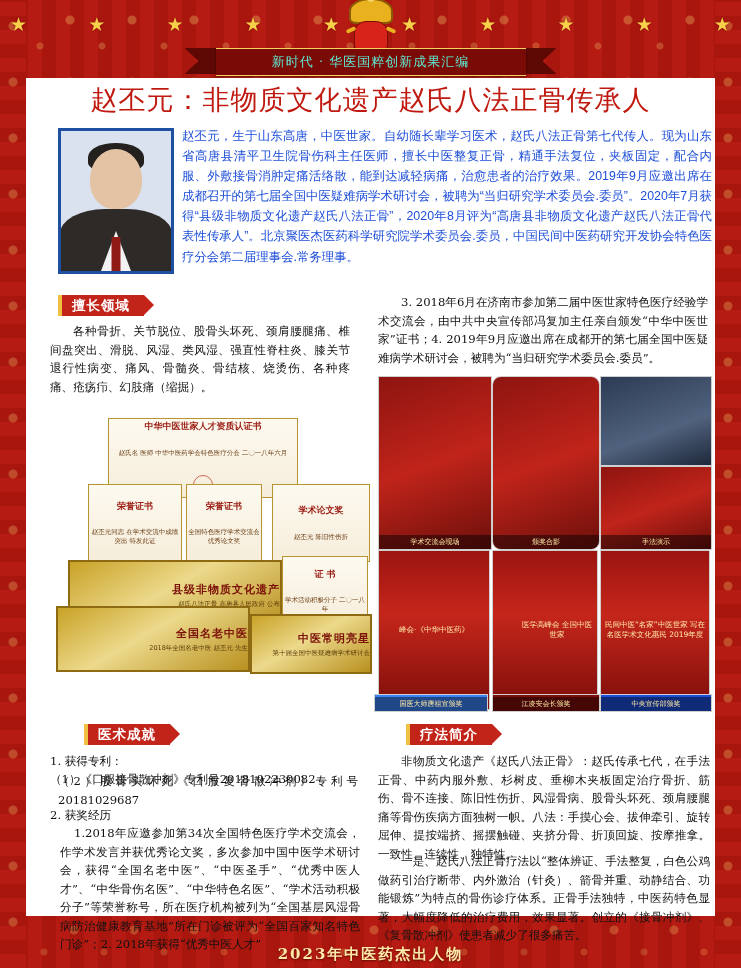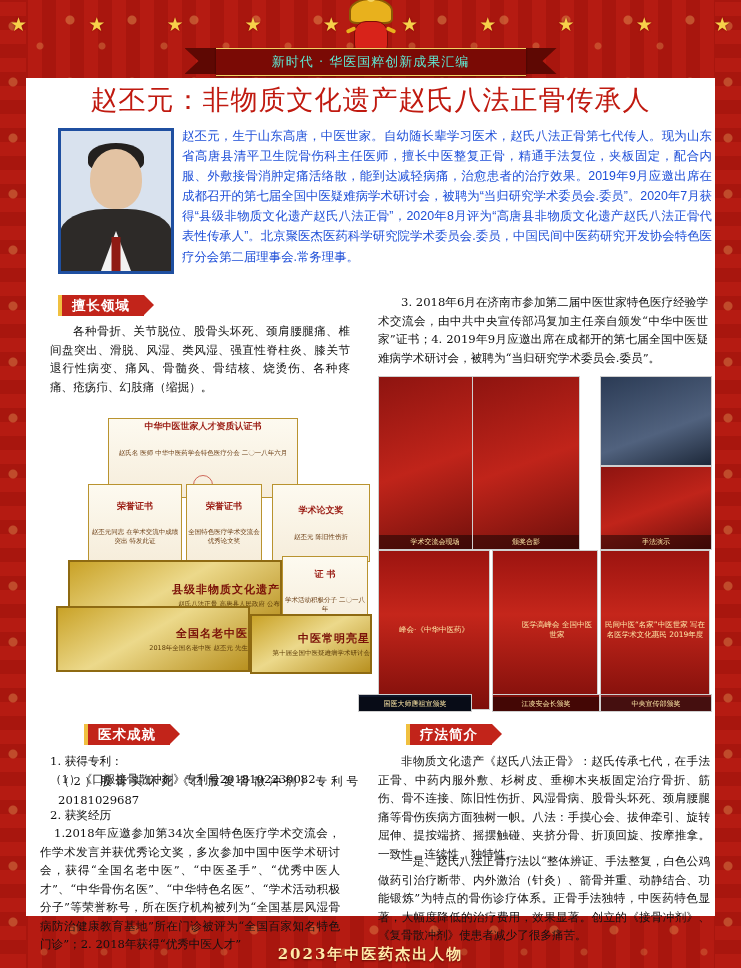--- a/index.html
+++ b/index.html
@@ -286,52 +286,52 @@
   <div class="p-sub">2018年全国名老中医 赵丕元 先生</div>
 </div>
 <div class="ph plaque" style="left:250px;top:614px;width:118px;height:56px;">
   <div class="p-main">中医常明亮星</div>
   <div class="p-sub">第十届全国中医疑难病学术研讨会</div>
 </div>
 
 <div class="ph photo-red" style="left:378px;top:376px;width:112px;height:172px;">
   <div class="cap">学术交流会现场</div>
 </div>
-<div class="ph photo-red" style="left:472px;top:376px;width:106px;height:172px;">
+<div class="ph photo-red" style="left:492px;top:376px;width:106px;height:172px;border-radius:9px;">
   <div class="cap">颁奖合影</div>
 </div>
 <div class="ph photo-dark" style="left:600px;top:376px;width:110px;height:88px;"></div>
 <div class="ph photo-red" style="left:600px;top:466px;width:110px;height:82px;">
   <div class="cap">手法演示</div>
 </div>
 
 <div class="ph photo-banner" style="left:378px;top:550px;width:112px;height:160px;">
   <span>峰会·《中华中医药》</span>
 </div>
 <div class="ph photo-banner" style="left:492px;top:550px;width:106px;height:160px;padding-left:26px;">
   <span>医学高峰会 全国中医世家</span>
 </div>
 <div class="ph photo-banner" style="left:600px;top:550px;width:110px;height:160px;">
   <span>民间中医“名家”中医世家 写在名医学术文化惠民 2019年度</span>
 </div>
 
-<div class="ph photo-red" style="left:358px;top:694px;width:112px;height:16px;background:#0f172a;">
+<div class="ph photo-red" style="left:374px;top:694px;width:112px;height:16px;background:#3b82f6;">
   <div class="cap">国医大师唐祖宣颁奖</div>
 </div>
 <div class="ph photo-red" style="left:492px;top:694px;width:106px;height:16px;background:#7d0e0a;">
   <div class="cap">江凌安会长颁奖</div>
 </div>
-<div class="ph photo-red" style="left:600px;top:694px;width:110px;height:16px;background:#7f1d1d;">
+<div class="ph photo-red" style="left:600px;top:694px;width:110px;height:16px;background:#1d4ed8;">
   <div class="cap">中央宣传部颁奖</div>
 </div>
 
 <div class="sec-head" style="left:84px;top:724px;">医术成就</div>
 <div class="body-text" style="left:50px;top:752px;width:300px;">1. 获得专利：</div>
 <div class="body-text" style="left:50px;top:770px;width:300px;">（1）《口服接骨散冲剂》专利号2018102230082</div>
 <div class="body-text" style="left:50px;top:772px;width:300px;margin-left:8px;">（2）股骨头坏死《口服复骨散冲剂》专利号20181029687</div>
 <div class="body-text" style="left:50px;top:806px;width:300px;">2. 获奖经历</div>
-<div class="body-text" style="left:40px;top:824px;width:300px;text-indent:14px;">1.2018年应邀参加第34次全国特色医疗学术交流会，作学术发言并获优秀论文奖，多次参加中国中医学术研讨会，获得“全国名老中医”、“中医圣手”、“优秀中医人才”、“中华骨伤名医”、“中华特色名医”、“学术活动积极分子”等荣誉称号，所在医疗机构被列为“全国基层风湿骨病防治健康教育基地”所在门诊被评为“全国百家知名特色门诊”；2. 2018年获得“优秀中医人才”</div>
+<div class="body-text" style="left:60px;top:824px;width:300px;text-indent:14px;">1.2018年应邀参加第34次全国特色医疗学术交流会，作学术发言并获优秀论文奖，多次参加中国中医学术研讨会，获得“全国名老中医”、“中医圣手”、“优秀中医人才”、“中华骨伤名医”、“中华特色名医”、“学术活动积极分子”等荣誉称号，所在医疗机构被列为“全国基层风湿骨病防治健康教育基地”所在门诊被评为“全国百家知名特色门诊”；2. 2018年获得“优秀中医人才”</div>
 
 <div class="sec-head" style="left:406px;top:724px;">疗法简介</div>
 <div class="body-text" style="left:378px;top:752px;width:332px;text-indent:23px;">非物质文化遗产《赵氏八法正骨》：赵氏传承七代，在手法正骨、中药内服外敷、杉树皮、垂柳木夹板固定治疗骨折、筋伤、骨不连接、陈旧性伤折、风湿骨病、股骨头坏死、颈肩腰腿痛等骨伤疾病方面独树一帜。八法：手摸心会、拔伸牵引、旋转屈伸、提按端挤、摇摆触碰、夹挤分骨、折顶回旋、按摩推拿。一致性、连续性、独特性。</div>
 <div class="body-text" style="left:378px;top:852px;width:332px;text-indent:23px;">一是、赵氏八法正骨疗法以“整体辨证、手法整复，白色公鸡做药引治疗断带、内外激治（针灸）、箭骨并重、动静结合、功能锻炼”为特点的骨伤诊疗体系。正骨手法独特，中医药特色显著，大幅度降低的治疗费用，效果显著。创立的《接骨冲剂》、《复骨散冲剂》使患者减少了很多痛苦。</div>
 
 <div class="bottom-title">2023年中医药杰出人物</div>
 
 </body></html>

